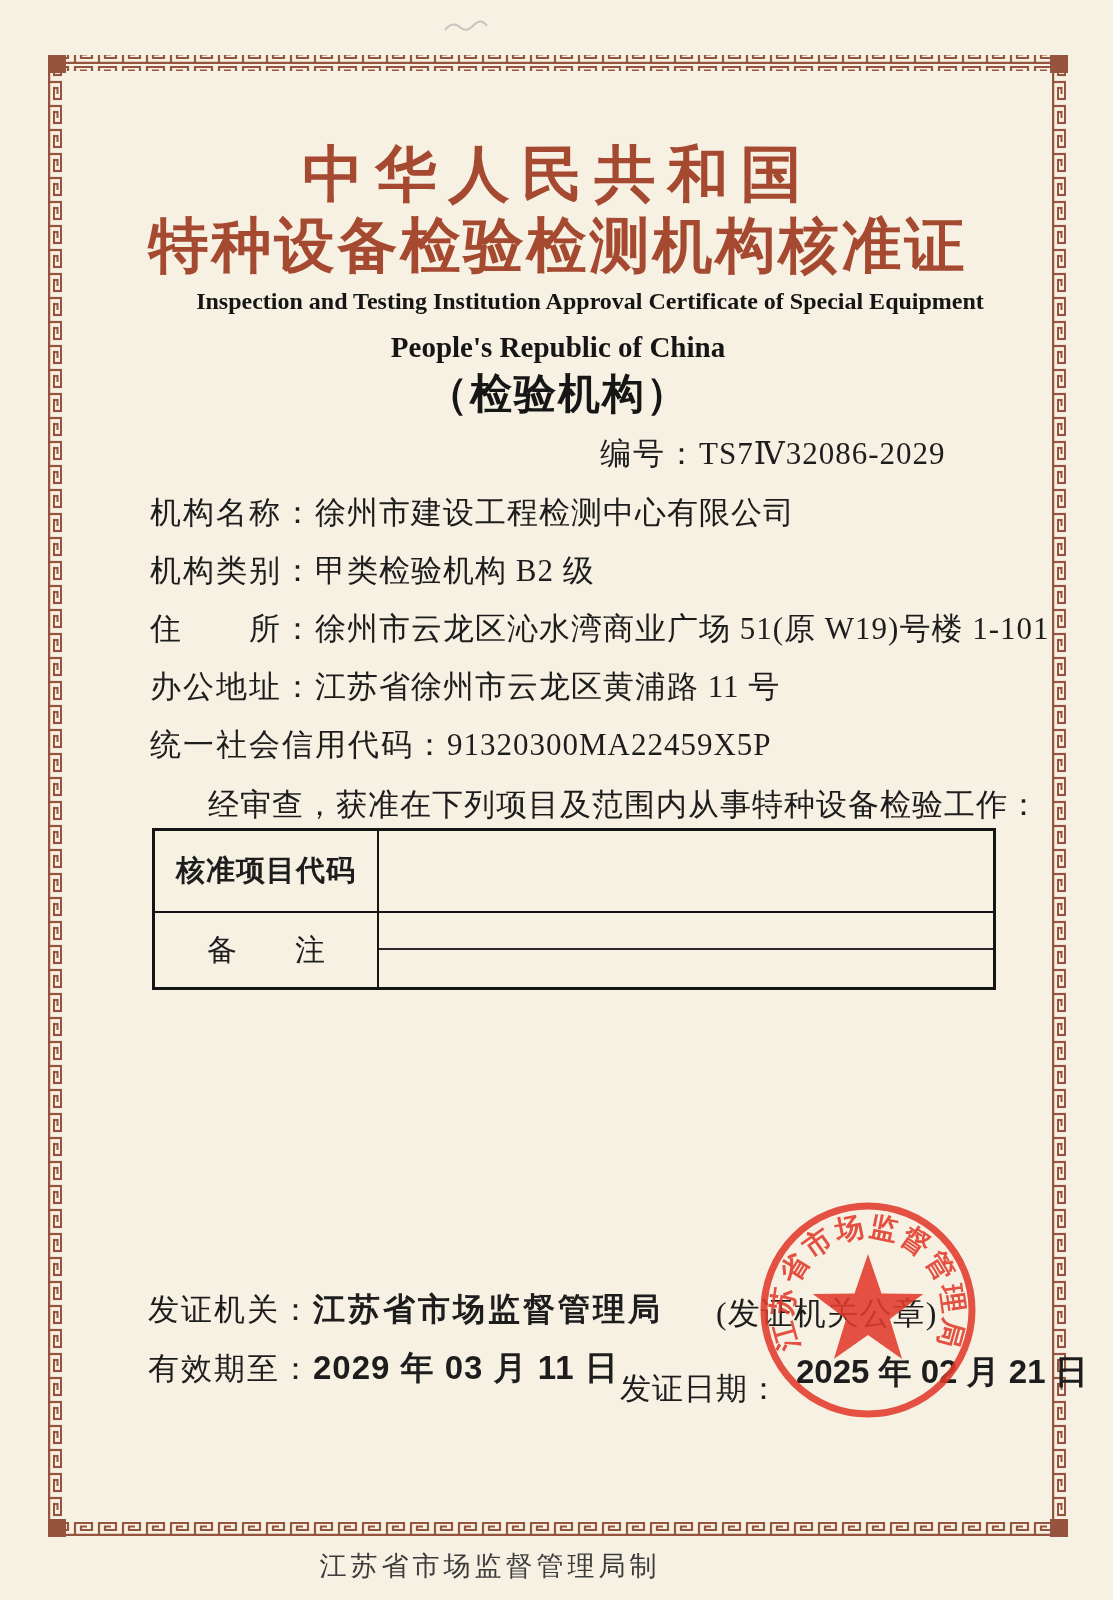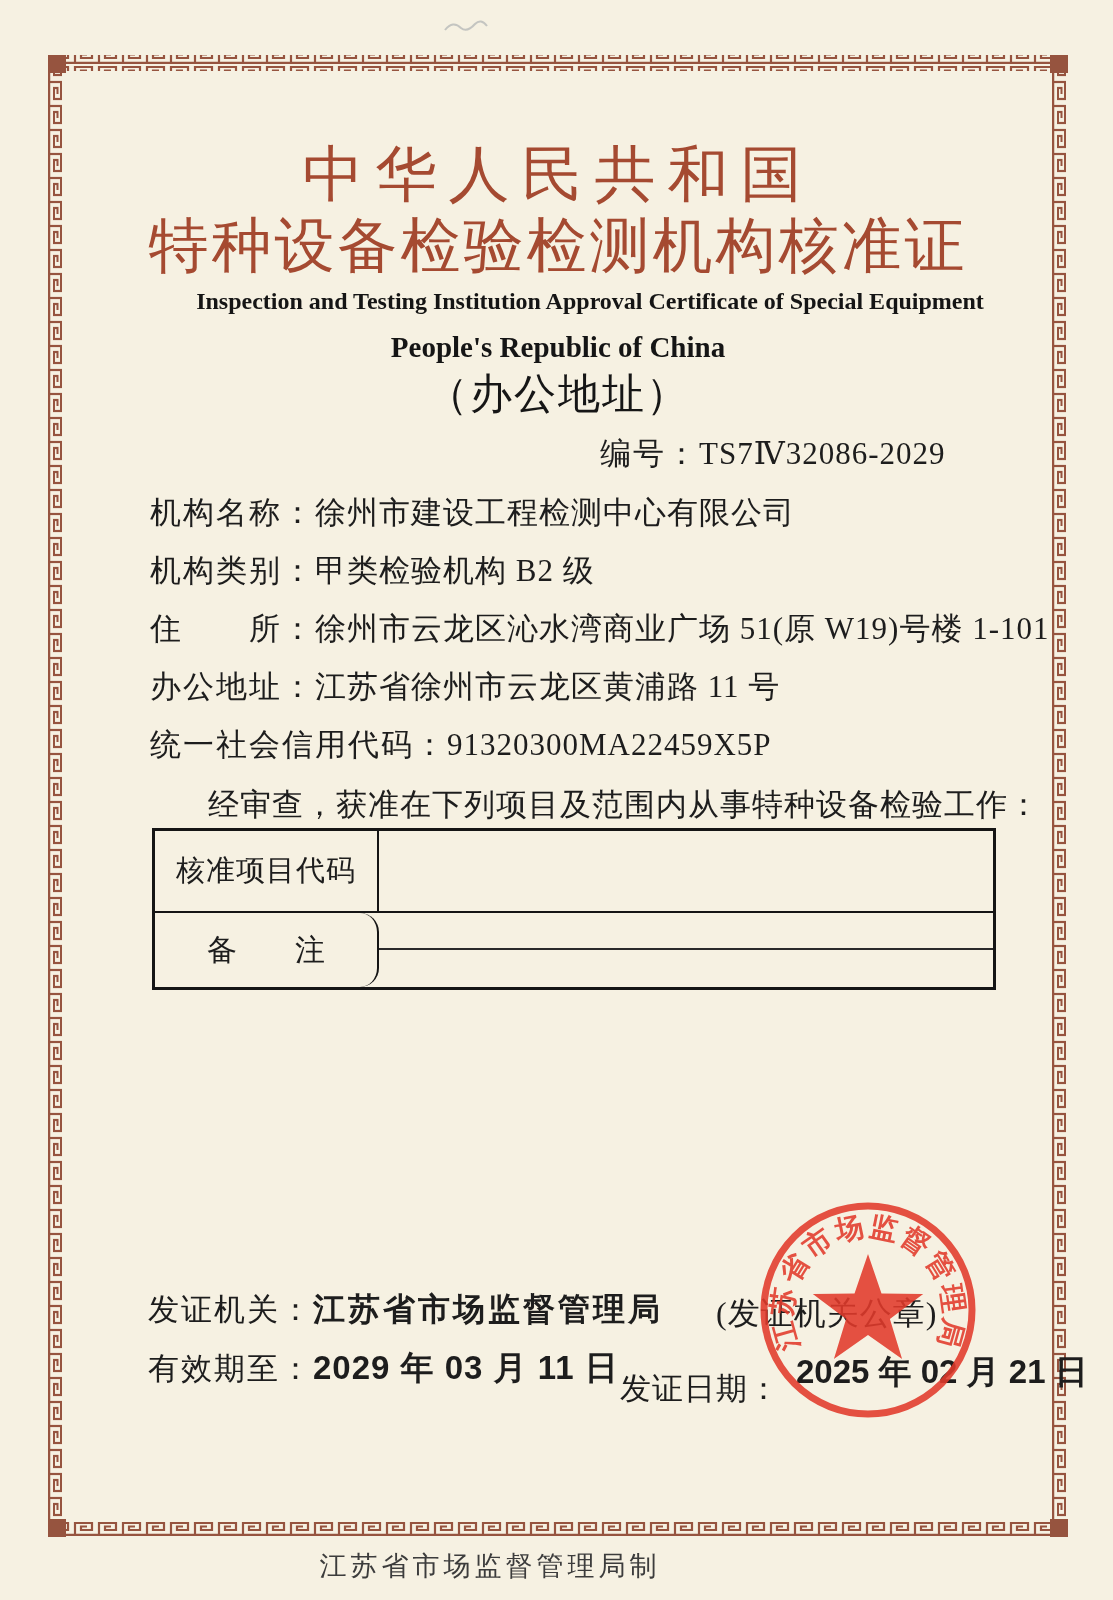--- a/index.html
+++ b/index.html
@@ -1,34 +1,34 @@
 <!DOCTYPE html>
 <html><head>
 <meta charset="utf-8">
 <style>
   html,body{margin:0;padding:0;width:1113px;height:1600px;overflow:hidden;}
   body{position:relative;background:#f6f1e2;font-family:"Liberation Serif","DejaVu Serif",serif;color:#1d1d1d;}
   .abs{position:absolute;}
   .centerband{left:48px;width:1020px;text-align:center;}
-  .cn-title{font-family:"DejaVu Sans","Liberation Sans",sans-serif;font-weight:normal;}
+  .cn-title{font-family:"DejaVu Sans","Liberation Sans",sans-serif;font-weight:bold;}
   .en-title{font-family:"Liberation Serif","DejaVu Serif",serif;font-weight:bold;color:#151515;}
   .field{font-size:31px;letter-spacing:1px;white-space:nowrap;}
   .field .lbl{letter-spacing:2px;}
   .boldsans{font-family:"DejaVu Sans","Liberation Sans",sans-serif;font-weight:bold;}
   .datefig{font-family:"Liberation Sans","DejaVu Sans",sans-serif;font-weight:600;}
   
   .aptable{left:152px;top:828px;width:838px;border:3.5px solid #151515;background:transparent;}
   .aptable .row{display:flex;}
   .aptable .row1{height:80px;border-bottom:2.5px solid #151515;}
   .aptable .row2{height:74px;}
   .aptable .c1{width:222px;border-right:2.5px solid #151515;display:flex;align-items:center;justify-content:center;}
   .aptable .c2{flex:1;}
-  .r1lbl{font-family:"DejaVu Sans","Liberation Sans",sans-serif;font-weight:normal;font-size:29px;letter-spacing:1px;}
+  .r1lbl{font-family:"DejaVu Sans","Liberation Sans",sans-serif;font-weight:bold;font-size:29px;letter-spacing:1px;}
   .r1val{font-size:30px;line-height:38px;padding:2px 6px 0 10px;letter-spacing:1px;}
-  .r2lbl{font-size:30px;letter-spacing:14px;text-indent:14px;border-radius:19px;}
+  .r2lbl{font-size:30px;letter-spacing:14px;text-indent:14px;}
   .remarksub{height:50%;box-sizing:border-box;}
   .remarksub.first{border-bottom:2px solid #2a2a2a;}
   .sealnote{font-size:32px;letter-spacing:1px;}
   .footerline{font-size:27px;letter-spacing:4px;color:#3c3c3c;}
   svg{display:block;}
 </style>
 </head>
 <body>
 
 <svg class="abs" style="left:0;top:0;z-index:1;pointer-events:none;" width="1113" height="1600" viewBox="0 0 1113 1600">
@@ -53,21 +53,21 @@
   <rect x="48" y="1519" width="18" height="18" fill="#96543f"></rect>
   <rect x="1050" y="1519" width="18" height="18" fill="#96543f"></rect>
 
   <path d="M445,30 q8,-10 16,-2 q6,5 14,-4 q6,-6 12,2" fill="none" stroke="#9aa0a6" stroke-width="2" opacity="0.55"></path>
 </svg>
 
 <div class="abs centerband cn-title" style="top:134px;font-size:61px;letter-spacing:12px;color:#a54a31;">中华人民共和国</div>
 <div class="abs centerband cn-title" style="top:206px;font-size:60px;letter-spacing:3px;color:#a54a31;">特种设备检验检测机构核准证</div>
 <div class="abs centerband en-title" style="top:288px;font-size:24px;margin-left:32px;">Inspection and Testing Institution Approval Certificate of Special Equipment</div>
 <div class="abs centerband en-title" style="top:331px;font-size:29px;">People's Republic of China</div>
-<div class="abs centerband cn-title" style="top:366px;font-size:42px;color:#161616;letter-spacing:2px;">（办公地址）</div>
+<div class="abs centerband cn-title" style="top:366px;font-size:42px;color:#161616;letter-spacing:2px;">（检验机构）</div>
 
 <div class="abs field" style="top:433px;left:600px;width:372px;text-align:left;z-index:2;">
   <span class="lbl">编号：</span><span>TS7Ⅳ32086-2029</span>
 </div>
 
 <div class="abs field" style="top:492px;left:150px;z-index:2;">
   <span class="lbl">机构名称：</span><span>徐州市建设工程检测中心有限公司</span>
 </div>
 <div class="abs field" style="top:550px;left:150px;z-index:2;">
   <span class="lbl">机构类别：</span><span>甲类检验机构 B2 级</span>

